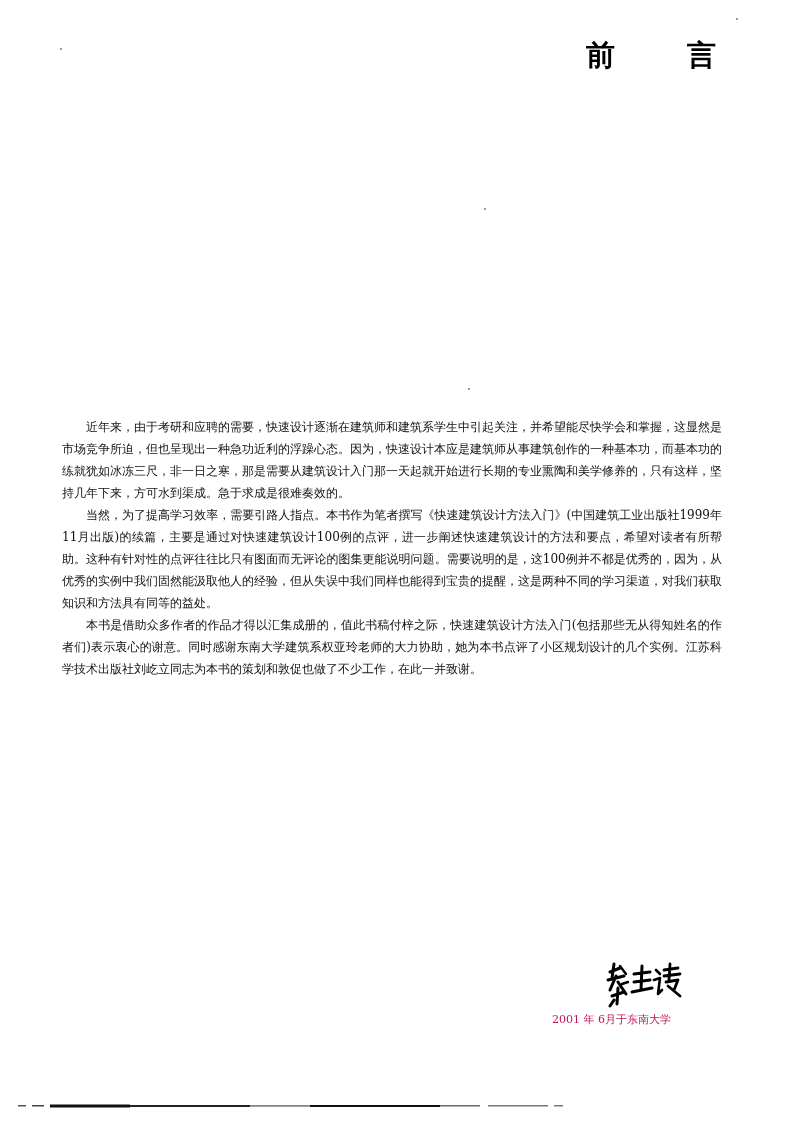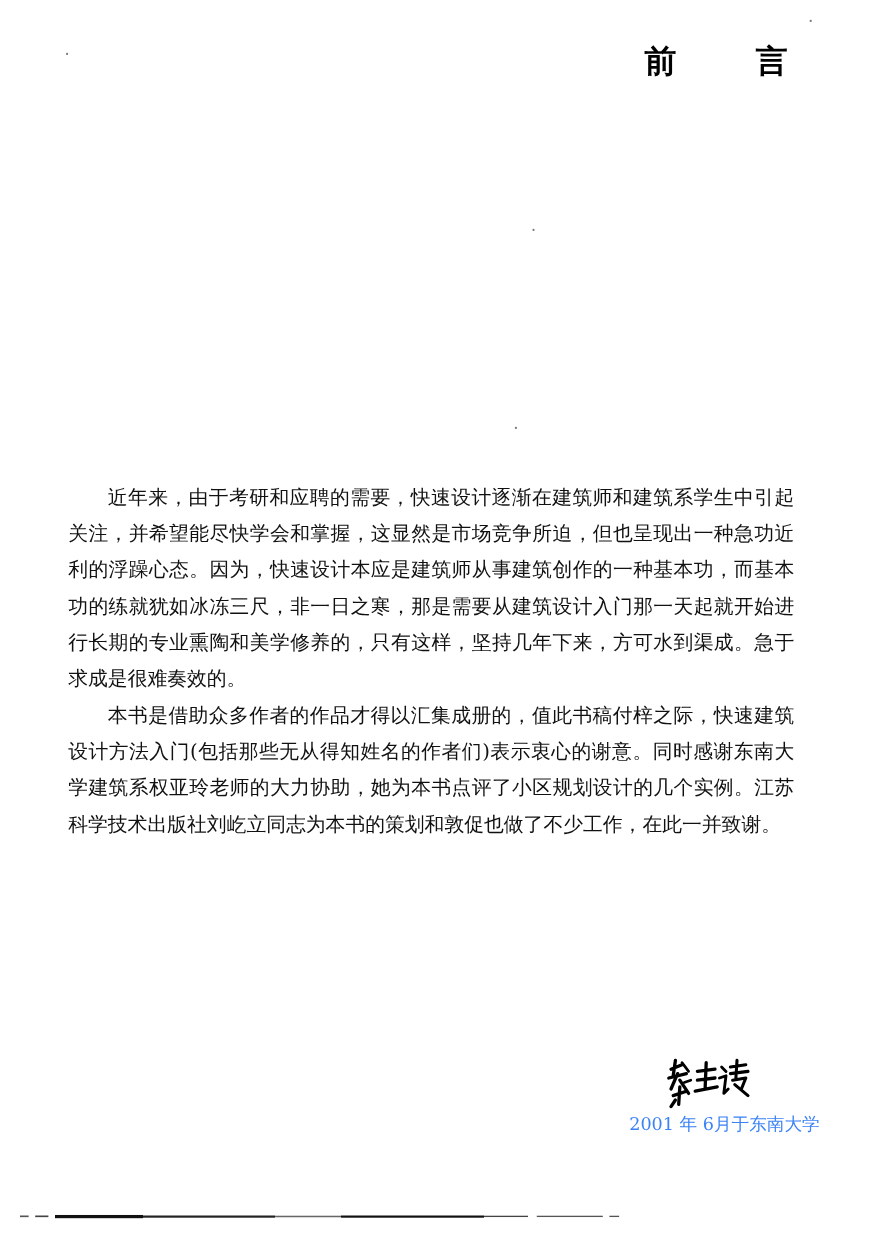--- a/index.html
+++ b/index.html
@@ -23,45 +23,45 @@
     display: flex;
     justify-content: space-between;
     font-family: "DejaVu Sans", "Liberation Sans", sans-serif;
     font-weight: bold;
     font-size: 29px;
     color: #000;
     line-height: 34px;
   }
   .body-text {
     position: absolute;
-    top: 436px;
+    top: 416px;
     left: 62px;
     width: 660px;
-    font-size: 18px;
-    line-height: 33px;
+    font-size: 12px;
+    line-height: 22px;
     text-align: justify;
     text-justify: inter-character;
   }
   .body-text p {
     margin: 0;
     text-indent: 2em;
   }
   .signature {
     position: absolute;
     top: 960px;
     left: 604px;
     width: 80px;
     height: 48px;
   }
   .date-line {
     position: absolute;
     top: 1012px;
-    left: 572px;
-    font-size: 16px;
-    color: #3b82f6;
+    left: 552px;
+    font-size: 11px;
+    color: #be185d;
   }
   .dot {
     position: absolute;
     width: 2px;
     height: 2px;
     background: #777;
     border-radius: 1px;
   }
   .scan-edge {
     position: absolute;
@@ -74,20 +74,21 @@
 </head>
 <body>
 
 <div class="title">
   <span>前</span>
   <span>言</span>
 </div>
 
 <div class="body-text">
   <p>近年来，由于考研和应聘的需要，快速设计逐渐在建筑师和建筑系学生中引起关注，并希望能尽快学会和掌握，这显然是市场竞争所迫，但也呈现出一种急功近利的浮躁心态。因为，快速设计本应是建筑师从事建筑创作的一种基本功，而基本功的练就犹如冰冻三尺，非一日之寒，那是需要从建筑设计入门那一天起就开始进行长期的专业熏陶和美学修养的，只有这样，坚持几年下来，方可水到渠成。急于求成是很难奏效的。</p>
+  <p>当然，为了提高学习效率，需要引路人指点。本书作为笔者撰写《快速建筑设计方法入门》(中国建筑工业出版社1999年11月出版)的续篇，主要是通过对快速建筑设计100例的点评，进一步阐述快速建筑设计的方法和要点，希望对读者有所帮助。这种有针对性的点评往往比只有图面而无评论的图集更能说明问题。需要说明的是，这100例并不都是优秀的，因为，从优秀的实例中我们固然能汲取他人的经验，但从失误中我们同样也能得到宝贵的提醒，这是两种不同的学习渠道，对我们获取知识和方法具有同等的益处。</p>
   <p>本书是借助众多作者的作品才得以汇集成册的，值此书稿付梓之际，快速建筑设计方法入门(包括那些无从得知姓名的作者们)表示衷心的谢意。同时感谢东南大学建筑系权亚玲老师的大力协助，她为本书点评了小区规划设计的几个实例。江苏科学技术出版社刘屹立同志为本书的策划和敦促也做了不少工作，在此一并致谢。</p>
 </div>
 
 <div class="signature" title="黎志涛">
   <svg width="80" height="48" viewBox="0 0 80 48">
     <g fill="none" stroke="#000" stroke-linecap="round" stroke-linejoin="round">
 
       <path d="M6 12 L16 8 M10 4 L8 18 M4 20 L20 16 M12 16 L6 30 M14 22 L22 34 M8 36 L20 32 M14 28 L13 44 M10 40 L6 46" stroke-width="3"></path>
       <path d="M16 6 L22 14 M18 24 L24 22" stroke-width="2.4"></path>
 

